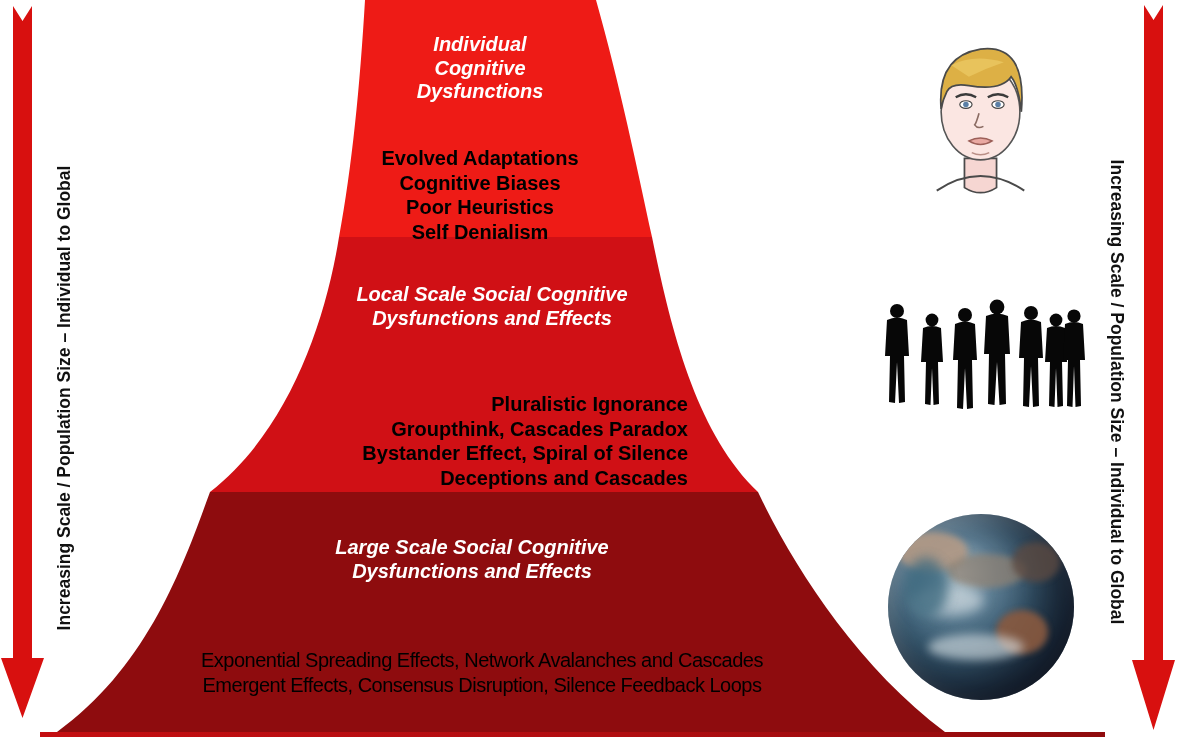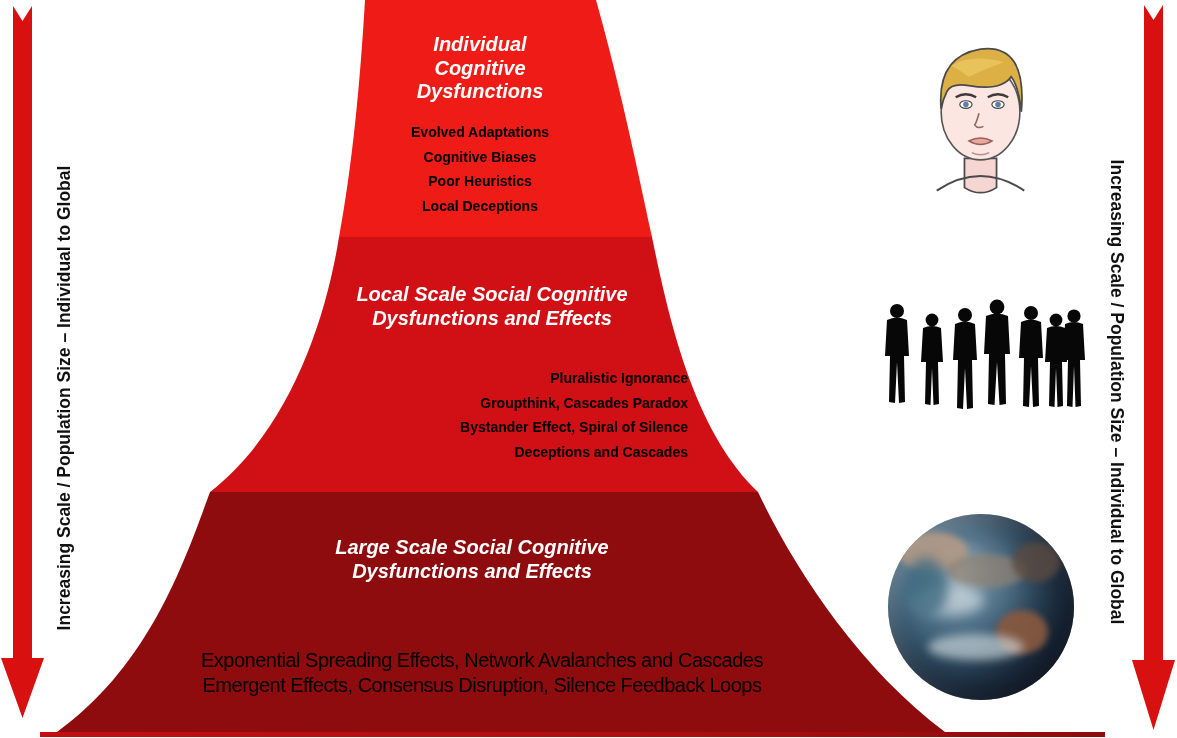--- a/index.html
+++ b/index.html
@@ -1,21 +1,21 @@
 <!DOCTYPE html>
 <html><head>
 <meta charset="utf-8">
 <style>
   html,body{margin:0;padding:0;background:#ffffff;}
   body{font-family:"Liberation Sans","DejaVu Sans",sans-serif;}
   .stage{position:relative;width:1177px;height:738px;background:#ffffff;overflow:hidden;}
   .funnel-svg{position:absolute;left:0;top:0;}
   .tier-text{position:absolute;text-align:center;transform:translateX(-50%);}
   .tier-title{color:#ffffff;font-weight:bold;font-size:20px;line-height:23.5px;font-style:italic;}
-  .tier-items{color:#000000;font-weight:bold;font-size:14px;line-height:24.5px;}
+  .tier-items{color:#000000;font-weight:bold;font-size:20px;line-height:24.5px;margin-top:26px;}
   .tier-items-narrow{color:#000000;font-weight:normal;font-size:20px;line-height:25px;letter-spacing:-0.5px;}
   .vlabel{position:absolute;white-space:nowrap;color:#111;font-weight:bold;font-size:17.5px;}
   .vlabel-left{transform:translate(-50%,-50%) rotate(-90deg);}
   .vlabel-right{transform:translate(-50%,-50%) rotate(90deg);}
   .illus{position:absolute;}
   .earth{position:absolute;border-radius:50%;overflow:hidden;
     background:radial-gradient(circle at 38% 32%, #a8bcc6 0%, #5f8096 22%, #3c6077 45%, #2b4a60 65%, #1c2f3f 85%, #10181f 100%);
     box-shadow:inset -28px -18px 55px rgba(10,10,20,0.75), inset 6px 6px 18px rgba(255,255,255,0.25);}
   .blob{position:absolute;border-radius:50%;filter:blur(3px);}
   .bottom-strip{position:absolute;height:5px;background:linear-gradient(90deg,#c40e11 0%,#b00d10 55%,#8f0b0d 100%);}
@@ -35,21 +35,21 @@
     <path d="M1144,5 L1153.5,20 L1163,5 L1163,660 L1175,660 L1153.5,730 L1132,660 L1144,660 Z" fill="#d8100f"></path>
   </svg>
 
   <div class="bottom-strip" style="left:40px;bottom:1px;width:1065px;"></div>
 
   <div class="tier-text tier-title" style="left:480px;top:33px;width:170px;">Individual Cognitive Dysfunctions</div>
   <div class="tier-text tier-items" style="left:480px;top:120px;width:320px;">
       <div>Evolved Adaptations</div>
       <div>Cognitive Biases</div>
       <div>Poor Heuristics</div>
-      <div>Local Deceptions</div>
+      <div>Self Denialism</div>
     </div>
 
   <div class="tier-text tier-title" style="left:492px;top:283px;width:320px;">Local Scale Social Cognitive Dysfunctions and Effects</div>
   <div class="tier-text tier-items" style="left:478px;top:366px;width:420px;text-align:right;">
       <div>Pluralistic Ignorance</div>
       <div>Groupthink, Cascades Paradox</div>
       <div>Bystander Effect, Spiral of Silence</div>
       <div>Deceptions and Cascades</div>
     </div>
 

